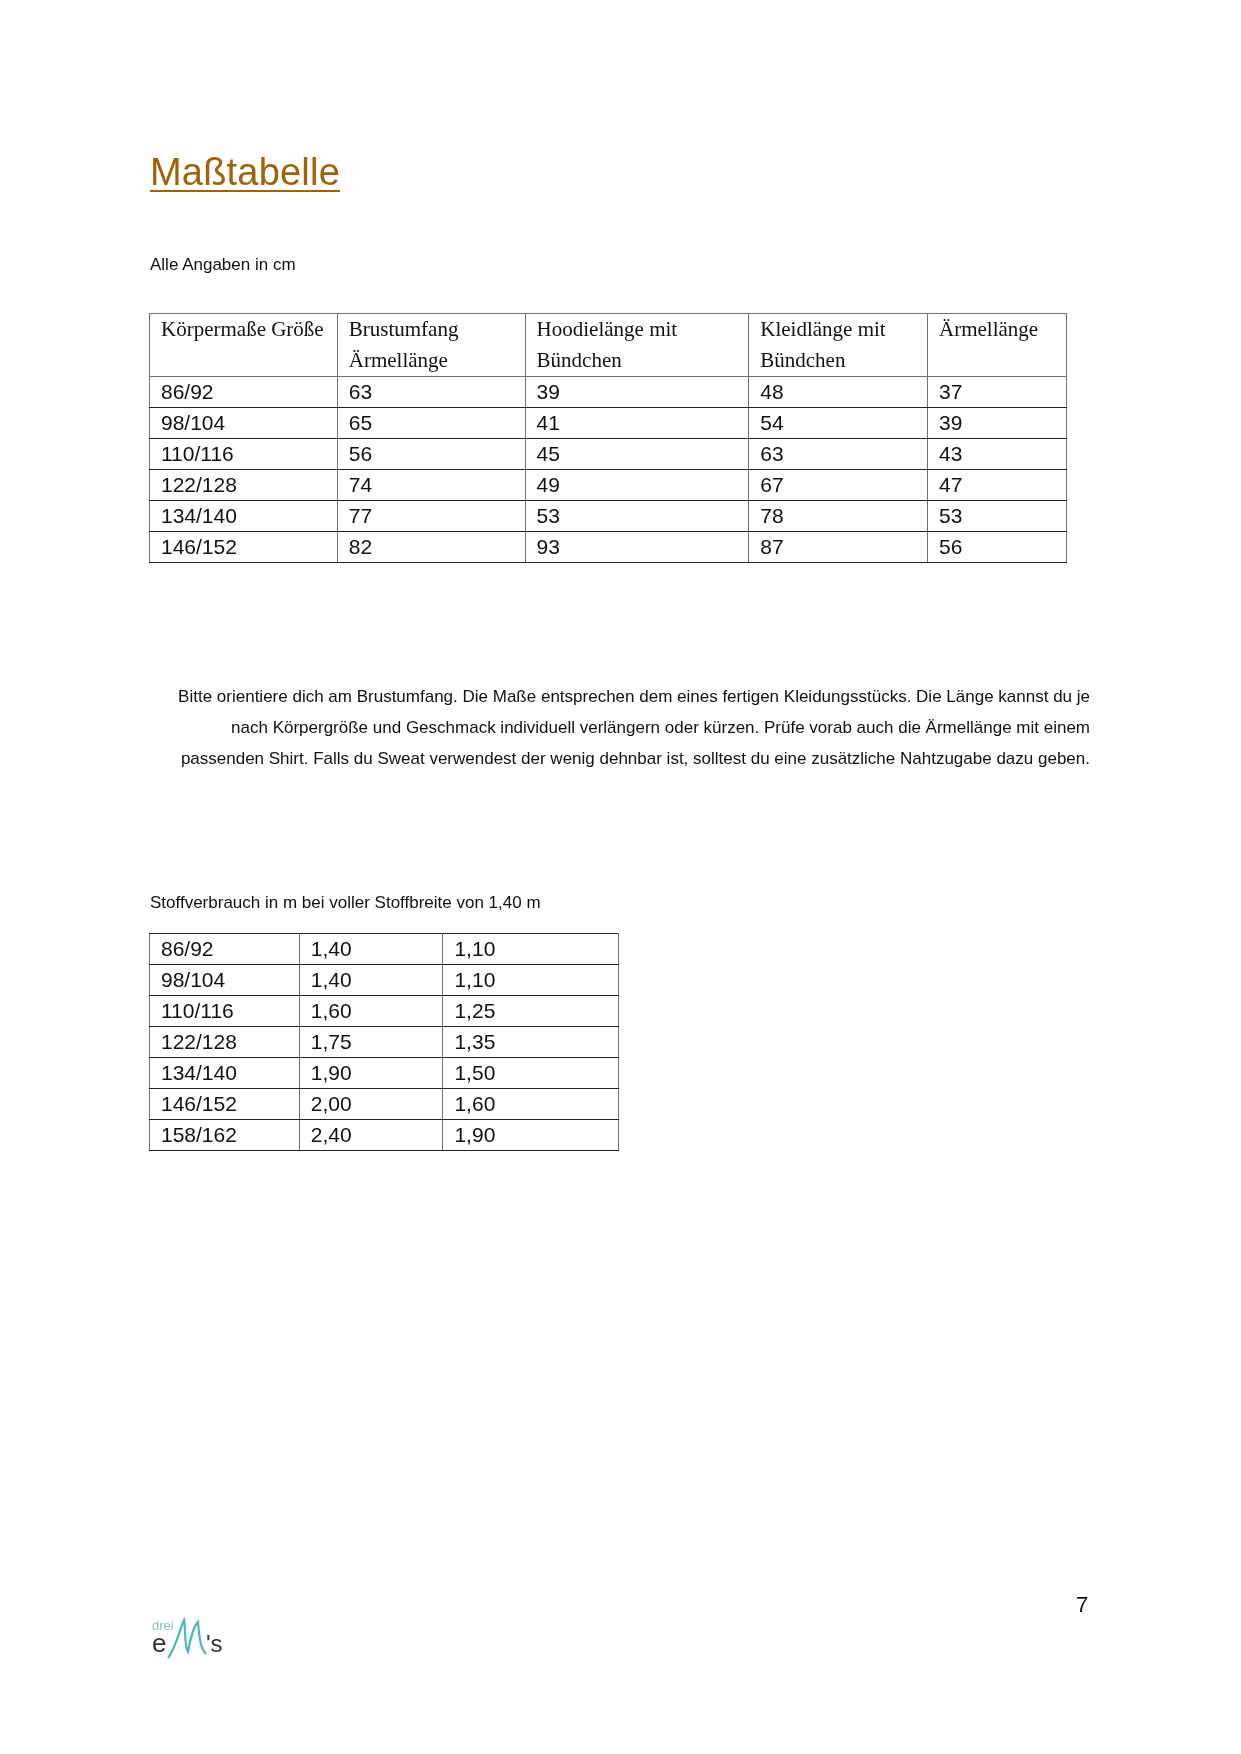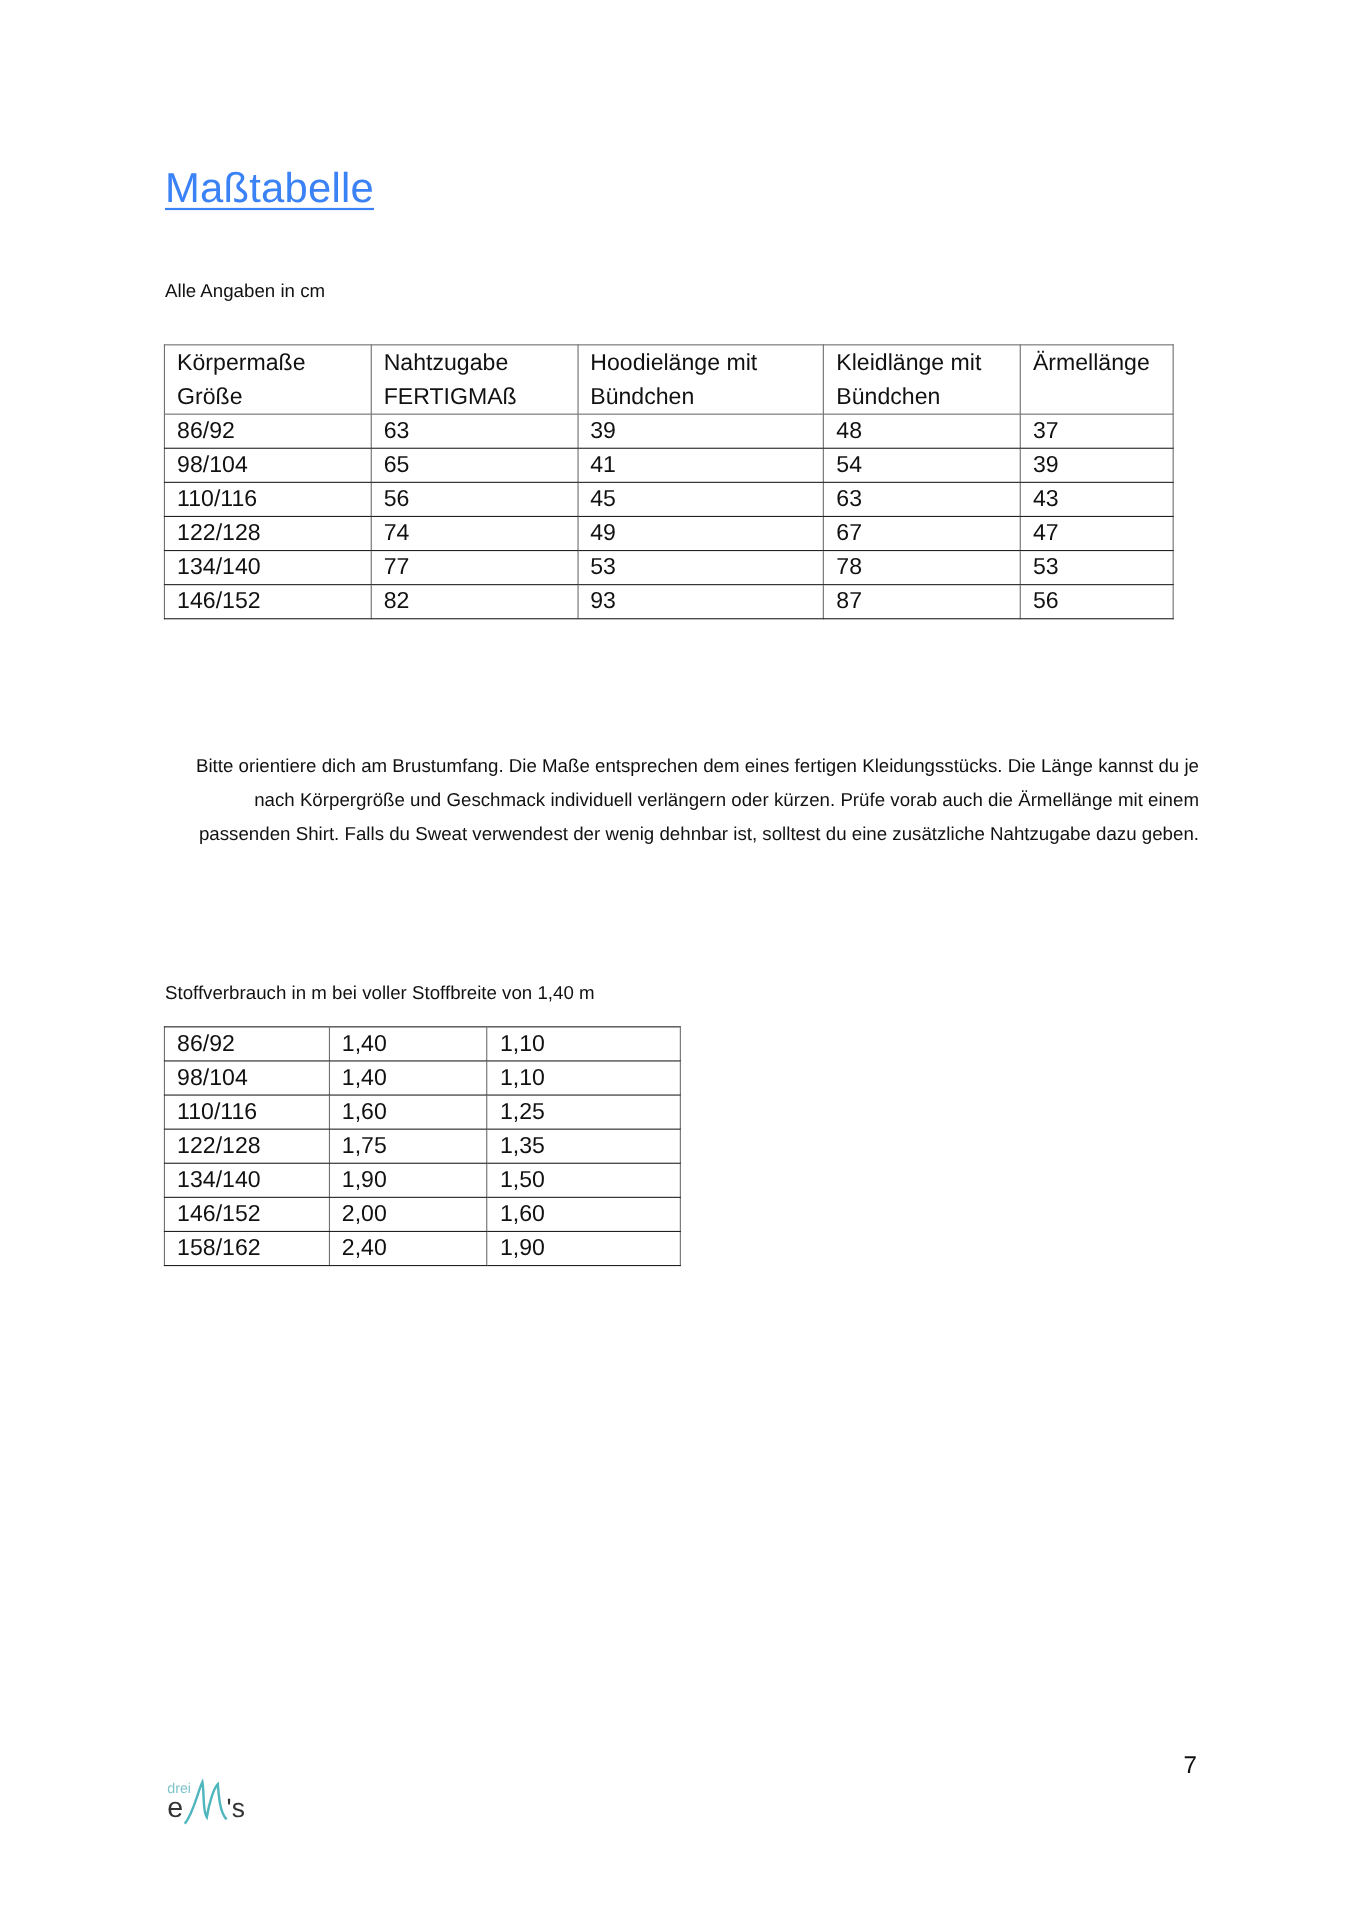--- a/index.html
+++ b/index.html
@@ -1,28 +1,28 @@
 <!DOCTYPE html>
 <html><head>
 <meta charset="utf-8">
 <style>
   html, body { margin: 0; padding: 0; background: #ffffff; }
   body { width: 1241px; height: 1754px; position: relative; overflow: hidden;
          font-family: "Liberation Sans", "DejaVu Sans", sans-serif; color: #111; }
   .abs { position: absolute; }
-  #title { left: 150px; top: 150px; font-size: 38px; color: #3b82f6; line-height: 44px;
+  #title { left: 150px; top: 150px; font-size: 38px; color: #a16207; line-height: 44px;
            text-decoration: underline; text-decoration-thickness: 2px; text-underline-offset: 5px;
            letter-spacing: 0.2px; }
   .txt { font-size: 17px; line-height: 31px; text-align: right; }
   #units { left: 150px; top: 249px; }
   table.grid { position: absolute; border-collapse: collapse; font-size: 21px; }
   table.grid td { border: 1.5px solid #6f6f6f; padding: 0 11px; vertical-align: top; line-height: 30px; height: 30px; }
   table.grid tr.body td { border-top-color: #222; border-bottom-color: #222; }
   #size-table { left: 149px; top: 313px; width: 918px; }
-  #size-table tr.head td { line-height: 31px; height: 61px; }
+  #size-table tr.head td { line-height: 31px; height: 61px; font-family: Liberation Serif, serif; }
   #size-table col.c1 { width: 188px; }
   #size-table col.c2 { width: 188px; }
   #size-table col.c3 { width: 224px; }
   #size-table col.c4 { width: 179px; }
   #size-table col.c5 { width: 139px; }
   #note { left: 150px; top: 642px; width: 940px; margin-top: 39px; }
   #fabric-caption { left: 150px; top: 871px; margin-top: 16px; }
   #fabric-table { left: 149px; top: 933px; width: 470px; }
   #fabric-table col.c1 { width: 150px; }
   #fabric-table col.c2 { width: 144px; }
@@ -41,21 +41,21 @@
   <colgroup>
       <col class="c1">
       <col class="c2">
       <col class="c3">
       <col class="c4">
       <col class="c5">
     </colgroup>
   <tbody id="size-tbody">
       <tr class="head">
         <td>Körpermaße Größe</td>
-        <td>Nahtzugabe FERTIGMAß</td>
+        <td>Brustumfang Ärmellänge</td>
         <td>Hoodielänge mit Bündchen</td>
         <td>Kleidlänge mit Bündchen</td>
         <td>Ärmellänge</td>
       </tr>
       <tr class="body">
         <td>86/92</td>
         <td>63</td>
         <td>39</td>
         <td>48</td>
         <td>37</td>

